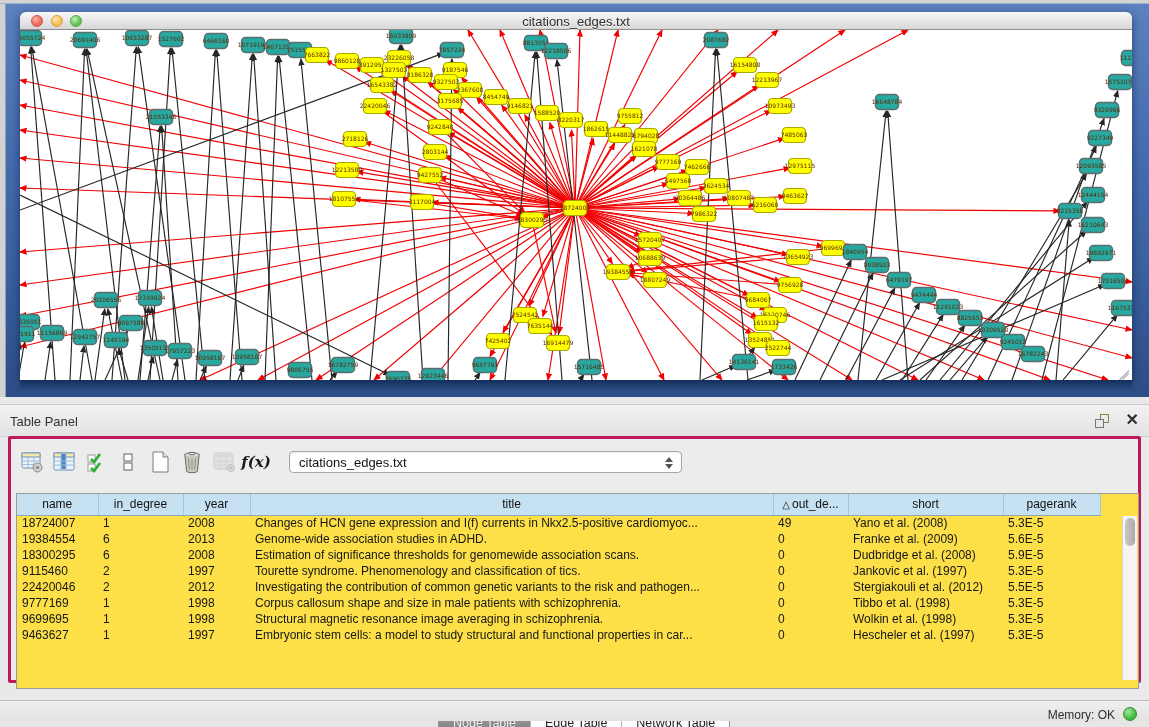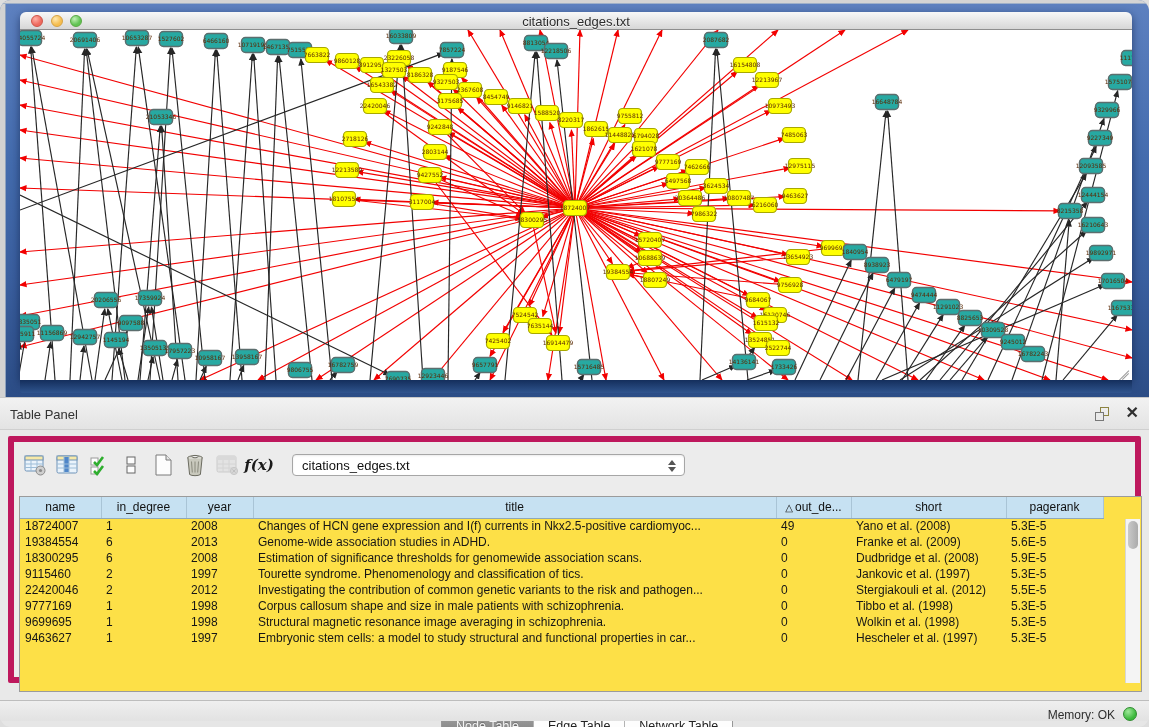--- a/index.html
+++ b/index.html
@@ -1,17 +1,17 @@
 <!DOCTYPE html>
 <html><head>
 <meta charset="utf-8">
 <style>
   * { margin:0; padding:0; box-sizing:border-box; }
   body { font-family:"Liberation Sans", sans-serif; background:#dedede; }
-  .screen { position:relative; width:1149px; height:727px; overflow:hidden; background:#e6e6e6;border-radius:11px; }
+  .screen { position:relative; width:1149px; height:727px; overflow:hidden; background:#e6e6e6; }
 
   
   .network-area { position:absolute; left:0; top:0; width:1149px; height:397px;
     background:linear-gradient(180deg,#5e81c0 0%, #446cae 40%, #3a5f9f 70%, #2c4d86 100%); }
   .frame-top { position:absolute; left:0; top:0; width:1149px; height:4px; background:#d4d4d4; border-bottom:1px solid #9fb0c8; }
   .frame-left { position:absolute; left:0; top:0; width:6px; height:397px; background:#d2d2d2; border-right:1px solid #8fa2bd; }
   .net-window { position:absolute; left:20px; top:12px; width:1112px; height:368px;
     border-radius:6px 6px 0 0; box-shadow:0 3px 10px rgba(10,25,60,.6); }
   .titlebar { position:absolute; left:0; top:0; width:100%; height:18px;
     background:linear-gradient(180deg,#f8f8f8,#d7d7d7); border-bottom:1px solid #8e8e8e;
@@ -26,30 +26,30 @@
   .canvas svg { position:absolute; left:0; top:0; }
   .grip { position:absolute; right:2px; bottom:2px; width:12px; height:12px; }
   .grip i { position:absolute; background:#9a9a9a; height:1px; transform:rotate(-45deg); }
   .grip i:nth-child(1){ width:14px; left:-1px; top:9px; }
   .grip i:nth-child(2){ width:9px;  left:3px; top:10px; }
   .win-shadow { position:absolute; left:20px; top:380px; width:1112px; height:13px;
     background:linear-gradient(180deg,#142e5c,#27497f 70%, #31548e); border-radius:0 0 3px 3px; }
 
   
   .table-panel { position:absolute; left:0; top:397px; width:1149px; height:303px; background:#e9e9e9; }
-  .panel-header { position:absolute; left:0; top:0; width:100%; height:33px;
+  .panel-header { position:absolute; left:0; top:7px; width:100%; height:33px;
     background:linear-gradient(180deg,#f2f2f2,#e3e3e3); border-top:1px solid #c9c9c9; border-bottom:1px solid #cfcfcf; }
   .panel-title { position:absolute; left:10px; top:9px; font-size:13px; color:#333; }
   .float-btn { position:absolute; right:38px; top:8px; width:17px; height:17px; cursor:default; }
   .float-btn .sq1 { position:absolute; left:6px; top:1px; width:9px; height:9px; border:1px solid #8c8340; background:transparent; }
   .float-btn .sq2 { position:absolute; left:1px; top:6px; width:9px; height:9px; border:1px solid #777; background:#e9e9e9; }
   .close-btn { position:absolute; right:10px; top:6px; font-size:16px; font-weight:bold; color:#2f2f2f; line-height:18px; }
 
   .panel-inset { position:absolute; left:8px; top:39px; width:1133px; height:247px;
-    background:#ececec; border:6px solid #be185d; border-radius:2px; }
+    background:#ececec; border:3px solid #be185d; border-radius:2px; }
 
   .toolbar { position:absolute; left:6px; top:4px; height:38px; display:flex; align-items:center; }
   .tb-btn { width:30px; height:30px; margin-right:2px; display:flex; align-items:center; justify-content:center; }
   .tb-btn svg { display:block; }
   .tb-btn.disabled { opacity:.45; }
   .fx { font-family:"DejaVu Serif", serif; font-style:italic; font-size:15px; font-weight:bold; color:#1a1a1a; }
   .combo { position:relative; margin-left:16px; width:393px; height:22px; background:#fff;
     border:1px solid #a6a6a6; border-radius:4px; box-shadow:inset 0 1px 2px rgba(0,0,0,.08); }
   .combo-text { position:absolute; left:9px; top:3px; font-size:13px; color:#111; }
   .combo-arrows { position:absolute; right:6px; top:2px; width:10px; height:18px; }

